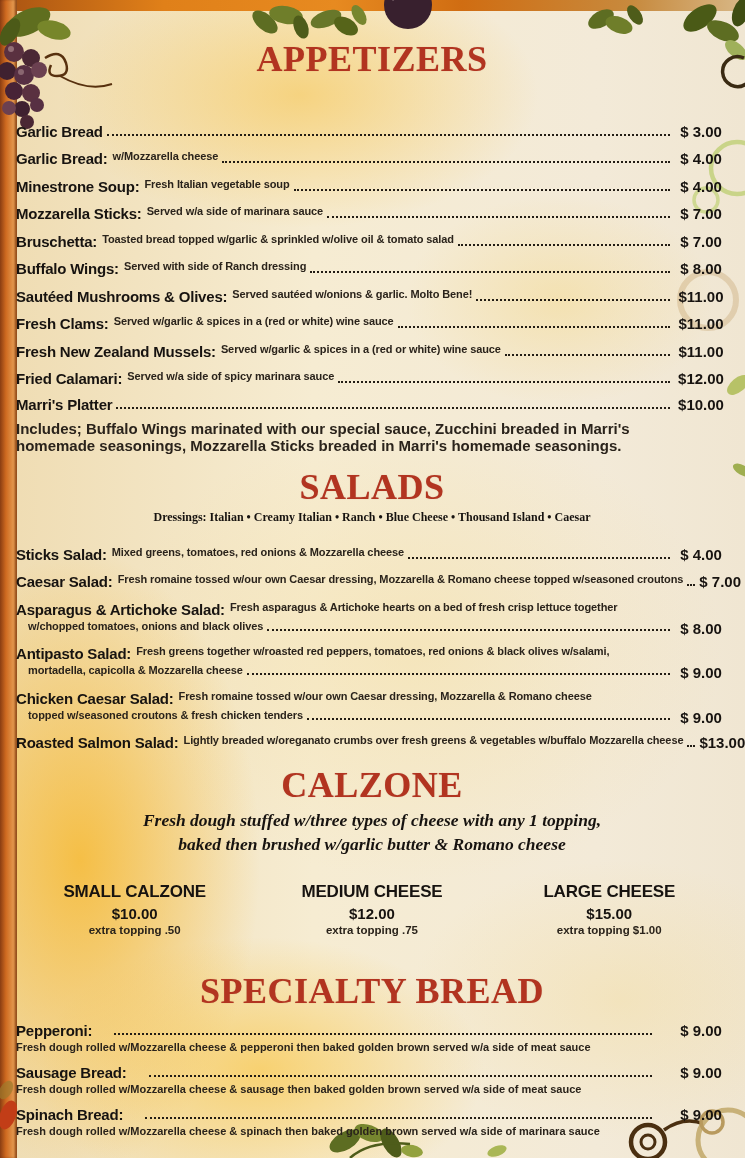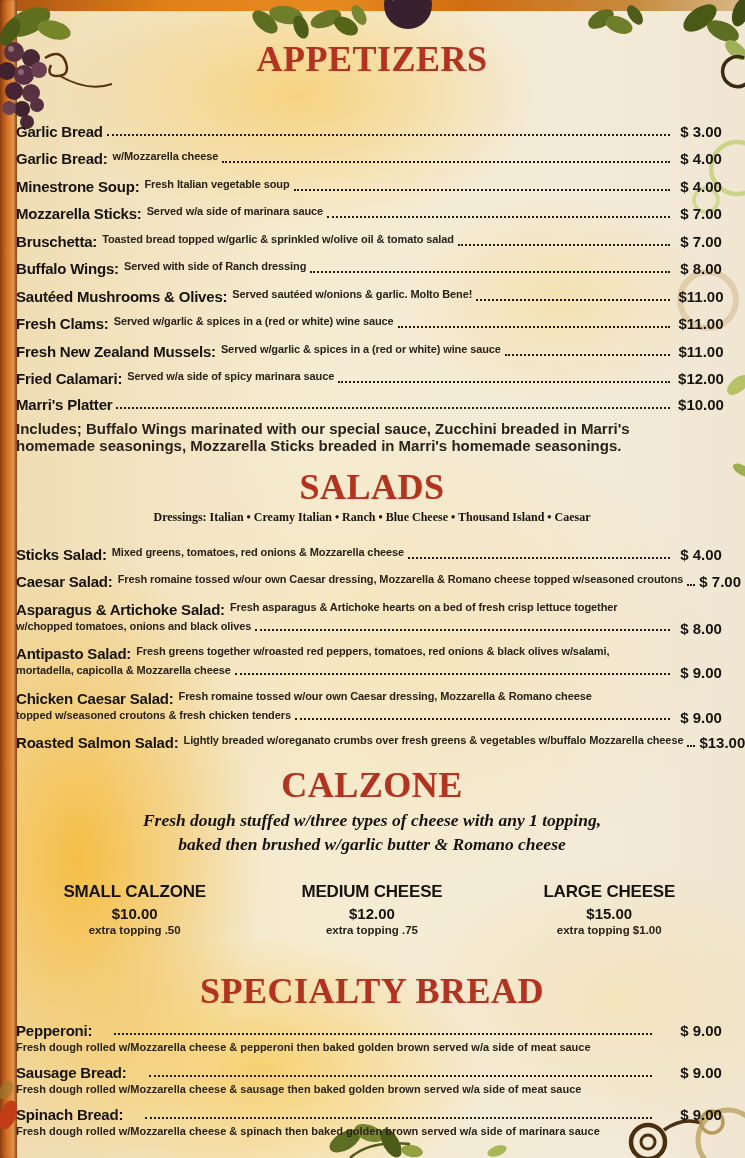--- a/index.html
+++ b/index.html
@@ -40,21 +40,21 @@
 
   .row { display:flex; align-items:flex-end; margin-bottom:6.5px; line-height:19px; }
   .item-name { font-weight:bold; font-size:15px; white-space:nowrap; letter-spacing:-.2px; }
   .item-desc { font-weight:bold; font-size:11px; color:#2a231b; white-space:nowrap; margin-left:5px; padding-bottom:2px; letter-spacing:-.1px; }
   .dots { flex:1; min-width:8px; border-bottom:2px dotted #221c14; margin:0 4px 5px 4px; }
   .price { font-weight:bold; font-size:15px; white-space:pre; width:54px; text-align:center; }
 
   .row2 { margin-bottom:6.5px; }
   .row2 .line1 { display:flex; align-items:flex-end; line-height:19px; }
   .row2 .line2 { display:flex; align-items:flex-end; line-height:15px; }
-  .row2 .line2 .item-desc { margin-left:0; }
+  .row2 .line2 .item-desc { margin-left:12px; }
 
   .note { font-weight:bold; font-size:15px; color:#2a231b; line-height:17px; margin-top:0; width:660px; }
 
   .dressings {
     font-family:"Liberation Serif", serif; font-weight:bold;
     font-size:12px; text-align:center; margin-top:2px; color:#171310;
   }
   .cal-sub {
     font-family:"Liberation Serif", serif; font-style:italic; font-weight:bold;
     font-size:17.5px; line-height:24px; text-align:center; margin-top:2px; color:#171310;

